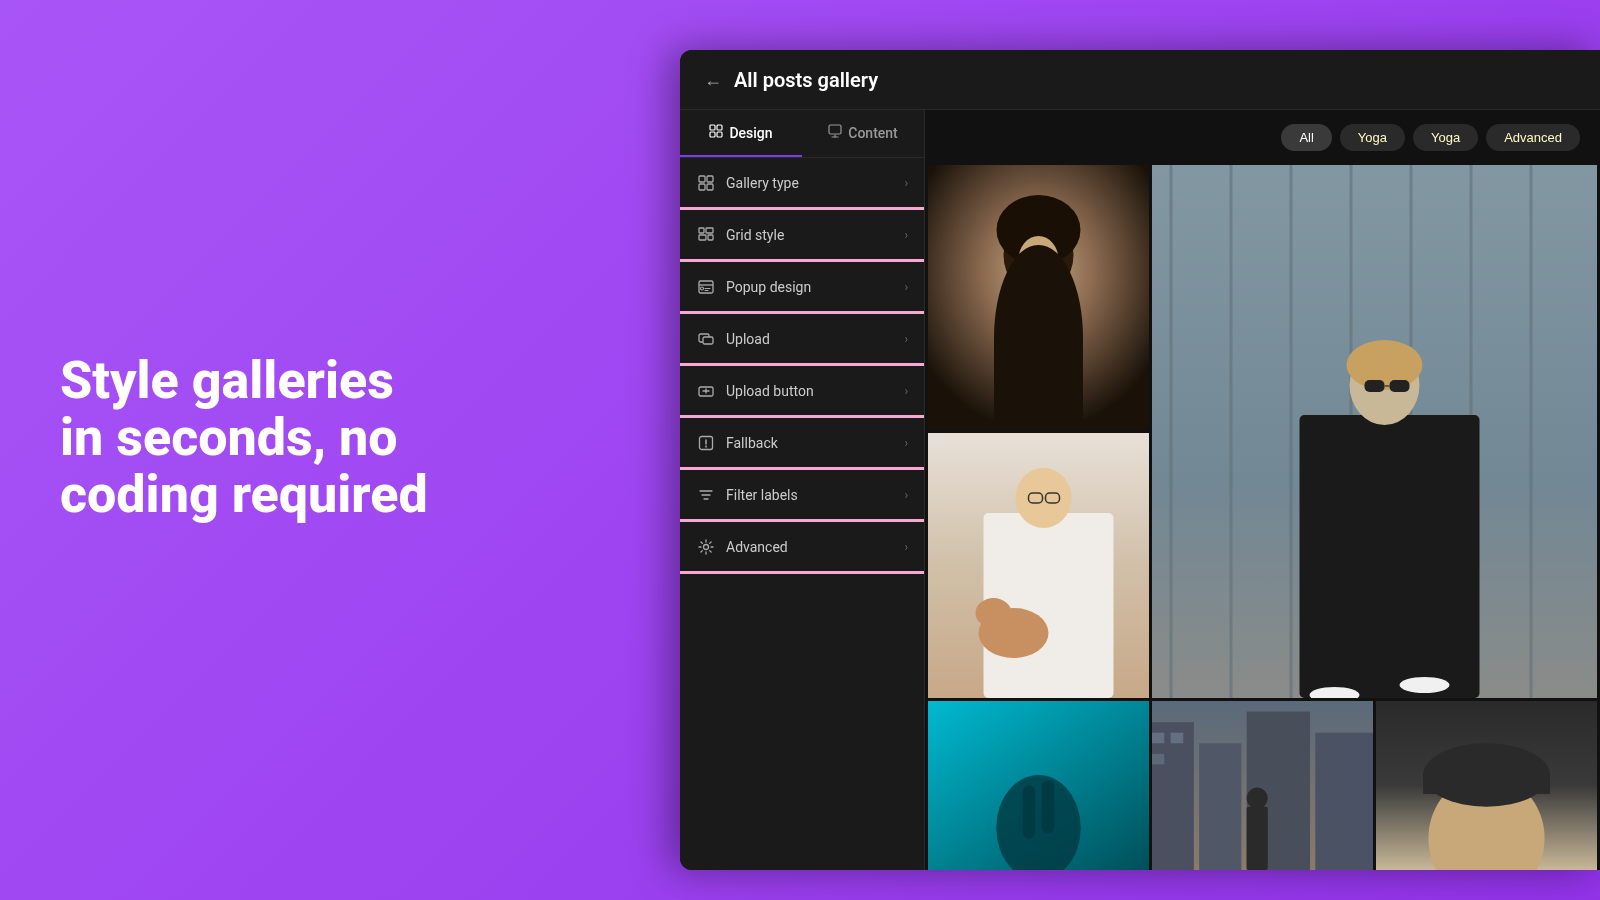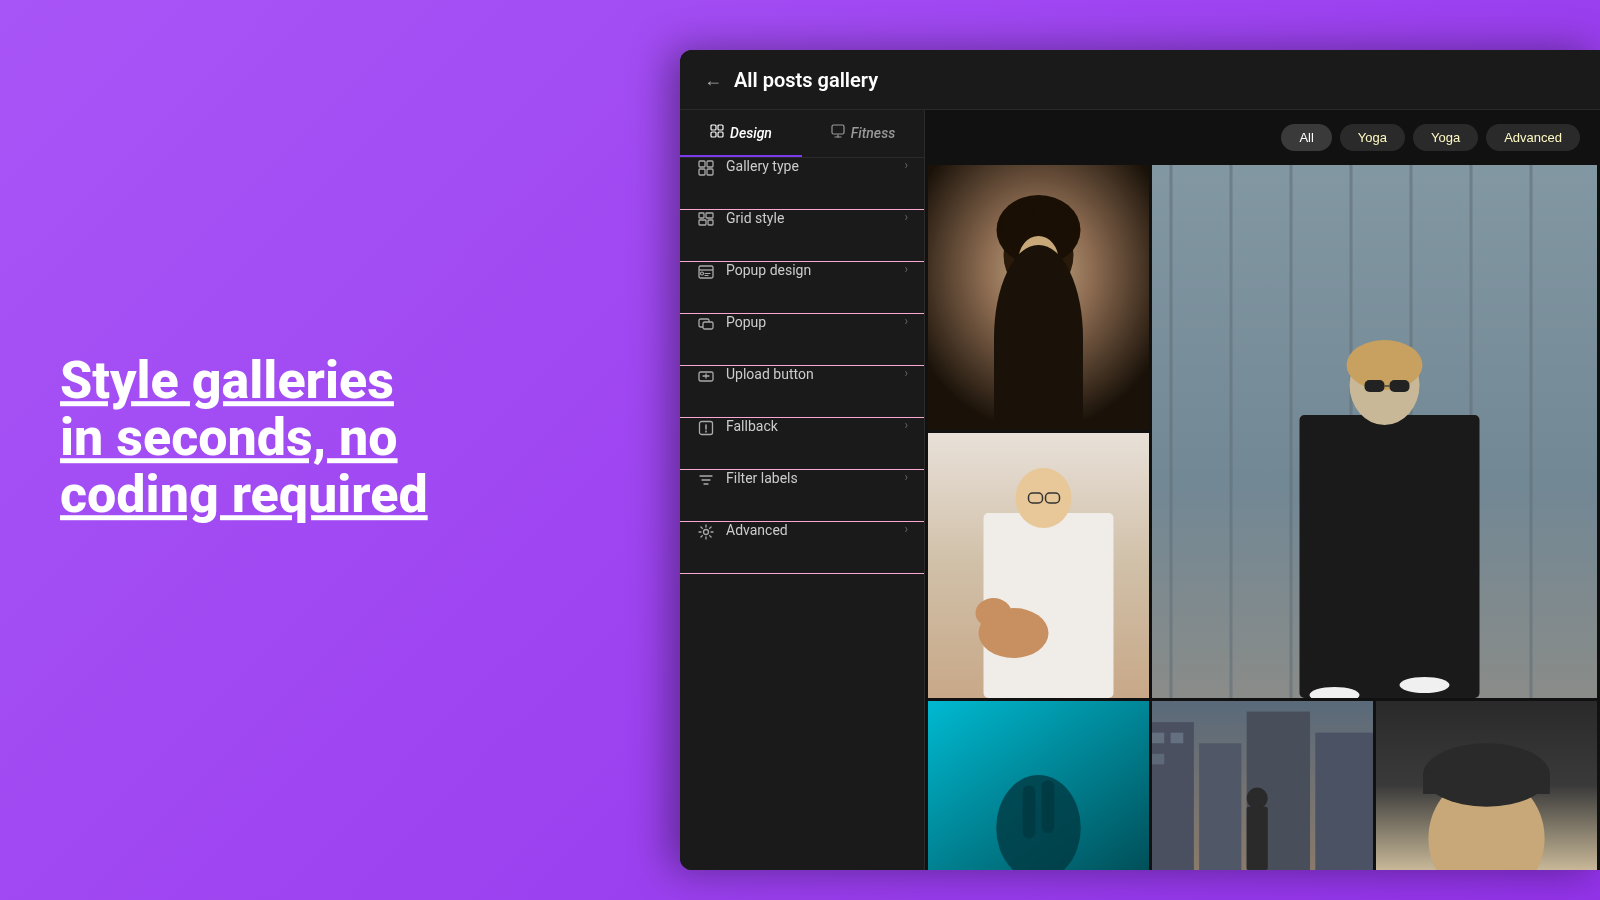--- a/index.html
+++ b/index.html
@@ -20,21 +20,20 @@
     }
 
     
     .left-content {
       position: absolute;
       left: 60px;
       top: 50%;
       transform: translateY(-50%);
       width: 460px;
       color: white;
-      text-decoration: underline;
     }
     .left-content h1 {
       font-size: 52px;
       font-weight: 800;
       line-height: 1.1;
       margin-bottom: 24px;
     }
     .left-content p {
       font-size: 20px;
       font-weight: 400;
@@ -87,21 +86,20 @@
       width: 245px;
       background: #1a1a1a;
       border-right: 1px solid #2a2a2a;
       flex-shrink: 0;
     }
 
     
     .tabs {
       display: flex;
       border-bottom: 1px solid #2a2a2a;
-      font-style: italic;
     }
     .tab {
       flex: 1;
       padding: 14px 0;
       text-align: center;
       cursor: pointer;
       color: #999;
       font-size: 14px;
       font-weight: 500;
       display: flex;
@@ -115,26 +113,27 @@
       color: #ffffff;
       border-bottom: 2px solid #7c3aed;
     }
     .tab-icon {
       font-size: 14px;
     }
 
     
     .menu-item {
       display: flex;
+      align-items: center;
       padding: 0 16px;
       height: 52px;
       cursor: pointer;
       color: #cccccc;
       font-size: 14px;
-      border-bottom: 1px solid #f9a8d4;
+      border-bottom: 3px solid #f9a8d4;
       transition: background 0.15s;
     }
     .menu-item-icon {
       width: 20px;
       height: 20px;
       margin-right: 10px;
       flex-shrink: 0;
       display: flex;
       align-items: center;
       justify-content: center;
@@ -288,21 +287,21 @@
           <span>Design</span>
         </div>
         <div class="tab">
           <span class="tab-icon">
             <svg width="14" height="14" viewBox="0 0 14 14" fill="none">
               <rect x="1" y="1" width="12" height="9" rx="1.5" stroke="#999" stroke-width="1.2"></rect>
               <path d="M4 13h6" stroke="#999" stroke-width="1.2" stroke-linecap="round"></path>
               <path d="M7 11v2" stroke="#999" stroke-width="1.2" stroke-linecap="round"></path>
             </svg>
           </span>
-          <span>Fitness</span>
+          <span>Content</span>
         </div>
       </div>
 
       <div class="menu-item">
         <span class="menu-item-icon">
           <svg width="16" height="16" viewBox="0 0 16 16" fill="none">
             <rect x="1" y="1" width="6" height="6" rx="1" stroke="#aaa" stroke-width="1.3"></rect>
             <rect x="9" y="1" width="6" height="6" rx="1" stroke="#aaa" stroke-width="1.3"></rect>
             <rect x="1" y="9" width="6" height="6" rx="1" stroke="#aaa" stroke-width="1.3"></rect>
             <rect x="9" y="9" width="6" height="6" rx="1" stroke="#aaa" stroke-width="1.3"></rect>
@@ -338,21 +337,21 @@
         <span class="menu-item-arrow">›</span>
       </div>
 
       <div class="menu-item">
         <span class="menu-item-icon">
           <svg width="16" height="16" viewBox="0 0 16 16" fill="none">
             <rect x="1" y="3" width="10" height="8" rx="1.5" stroke="#aaa" stroke-width="1.3"></rect>
             <rect x="5" y="6" width="10" height="7" rx="1.5" stroke="#aaa" stroke-width="1.3" fill="#1a1a1a"></rect>
           </svg>
         </span>
-        <span class="menu-item-label">Popup</span>
+        <span class="menu-item-label">Upload</span>
         <span class="menu-item-arrow">›</span>
       </div>
 
       <div class="menu-item">
         <span class="menu-item-icon">
           <svg width="16" height="16" viewBox="0 0 16 16" fill="none">
             <rect x="1" y="4" width="14" height="9" rx="1.5" stroke="#aaa" stroke-width="1.3"></rect>
             <path d="M5 8h6M8 6v4" stroke="#aaa" stroke-width="1.3" stroke-linecap="round"></path>
           </svg>
         </span>

